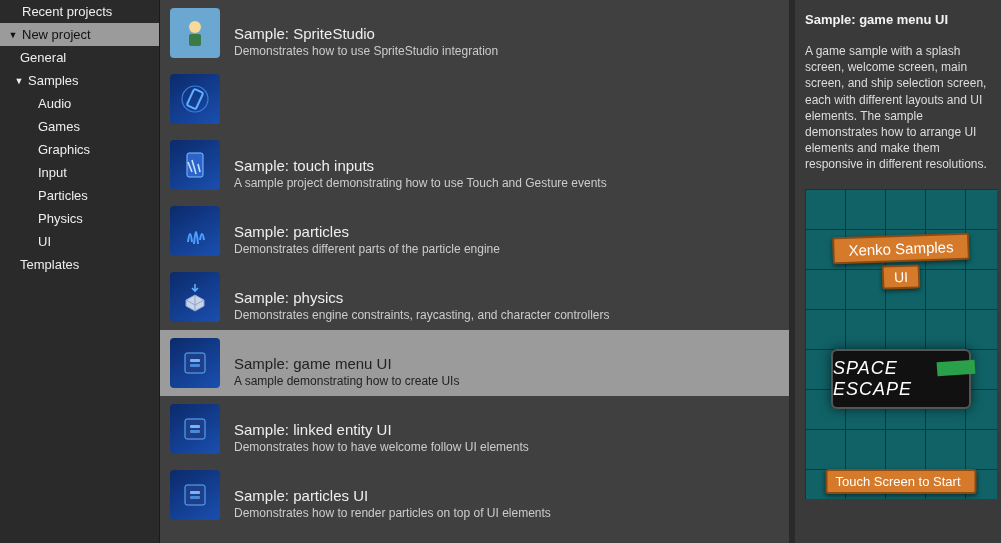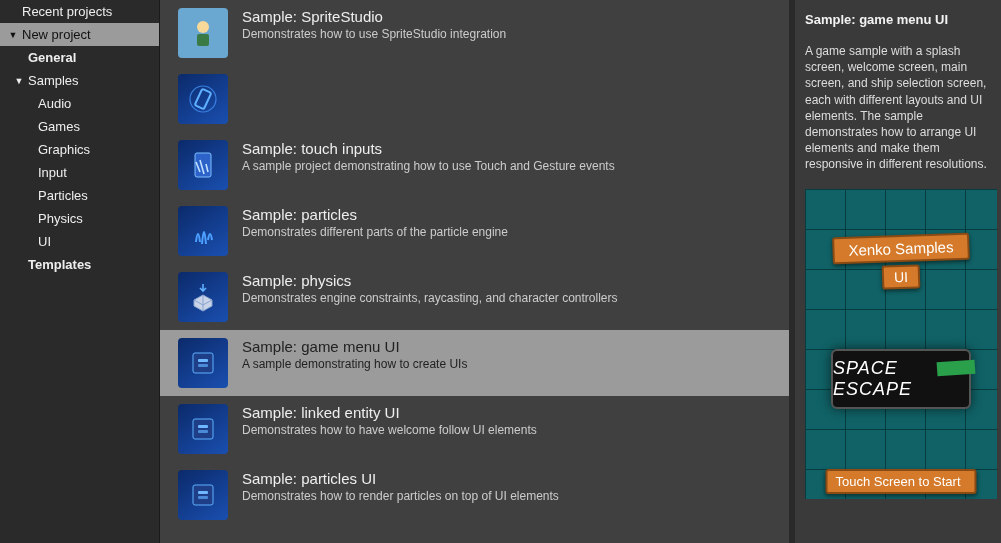--- a/index.html
+++ b/index.html
@@ -32,34 +32,34 @@
     .nav-item.selected {
       background: #9b9b9b;
       color: #111;
     }
     .nav-item .disclosure {
       width: 10px;
       font-size: 9px;
       display: inline-block;
       text-align: center;
     }
-    .indent-1 { padding-left: 28px; font-weight: bold; }
+    .indent-1 { padding-left: 20px; }
     .indent-2 { padding-left: 38px; }
 
     
     .list-panel {
       flex: 1;
       background: #404040;
       overflow-y: auto;
     }
     .list-row {
       display: flex;
-      align-items: flex-start;
+      align-items: flex-end;
       gap: 14px;
-      padding: 8px 18px;
+      padding: 8px 10px;
       cursor: pointer;
     }
     .list-row.selected {
       background: #9b9b9b;
     }
     .list-row.selected .row-title,
     .list-row.selected .row-desc { color: #222; }
     .thumb {
       width: 50px;
       height: 50px;

